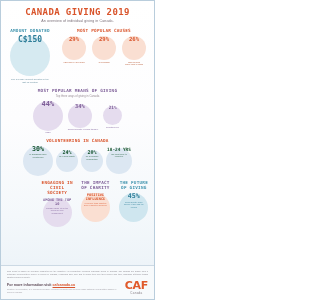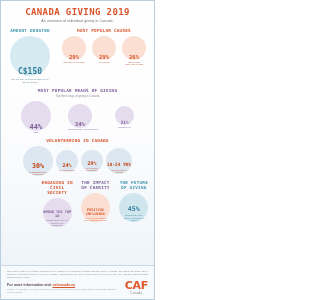--- a/index.html
+++ b/index.html
@@ -50,41 +50,41 @@
   }
   .sh.teal{color:#3f93ad;}
   .sh.purple{color:#7c5c96;}
   .shsub{font-size:2.8px;color:#9a8f97;text-align:center;margin-top:1px;}
   
   .row1{display:flex;padding:3px 4px 0;gap:3px;}
   .col-amount{width:50px;text-align:center;}
   .col-causes{flex:1;text-align:center;}
   .circ{
     border-radius:50%;display:flex;flex-direction:column;
-    align-items:center;justify-content:flex-end;text-align:center;
+    align-items:center;justify-content:flex-start;text-align:center;
     box-sizing:border-box;
   }
   .c-teal{background:#d6eaf1;color:#2f7e99;}
   .c-teal2{background:#cfe6ef;color:#2f7e99;}
   .c-orange{background:#fadfd2;color:#d9542b;}
   .c-purple{background:#e5dcee;color:#7c5c96;}
-  .c-blue{background:#dce7f2;color:#c2410c;}
+  .c-blue{background:#dce7f2;color:#14532d;}
   .amount-circ{
     width:40px;height:40px;margin:3px auto 0;
   }
   .amount-val{font-size:8px;font-weight:bold;line-height:8px;font-family:"DejaVu Sans Mono", monospace;}
   .amount-lbl{font-size:2.4px;color:#6e93a3;margin-top:1.5px;line-height:3px;padding:0 4px;}
   .causes{display:flex;justify-content:center;align-items:flex-start;gap:2px;margin-top:3px;}
   .cause{width:28px;text-align:center;}
   .cause .circ{width:24px;height:24px;margin:0 auto;}
   .cause-val{font-size:5.6px;font-weight:bold;line-height:6px;font-family:"DejaVu Sans Mono", monospace;}
   .cause-lbl{font-size:2.2px;line-height:2.6px;margin-top:.5px;color:#c2704f;padding:0 1px;}
   
   .means-wrap{padding:4px 4px 0;}
-  .means{display:flex;justify-content:center;align-items:center;gap:17px;margin-top:3px;}
+  .means{display:flex;justify-content:center;align-items:center;gap:5px;margin-top:3px;}
   .mean{text-align:center;}
   .m1 .circ{width:30px;height:30px;}
   .m2 .circ{width:24px;height:24px;}
   .m3 .circ{width:19px;height:19px;}
   .m1 .mv{font-size:7px;}
   .m2 .mv{font-size:5.4px;}
   .m3 .mv{font-size:4.4px;}
   .mv{font-weight:bold;line-height:1;font-family:"DejaVu Sans Mono", monospace;}
   .ml{font-size:2.2px;line-height:2.6px;color:#8a6fa3;margin-top:.6px;}
   

